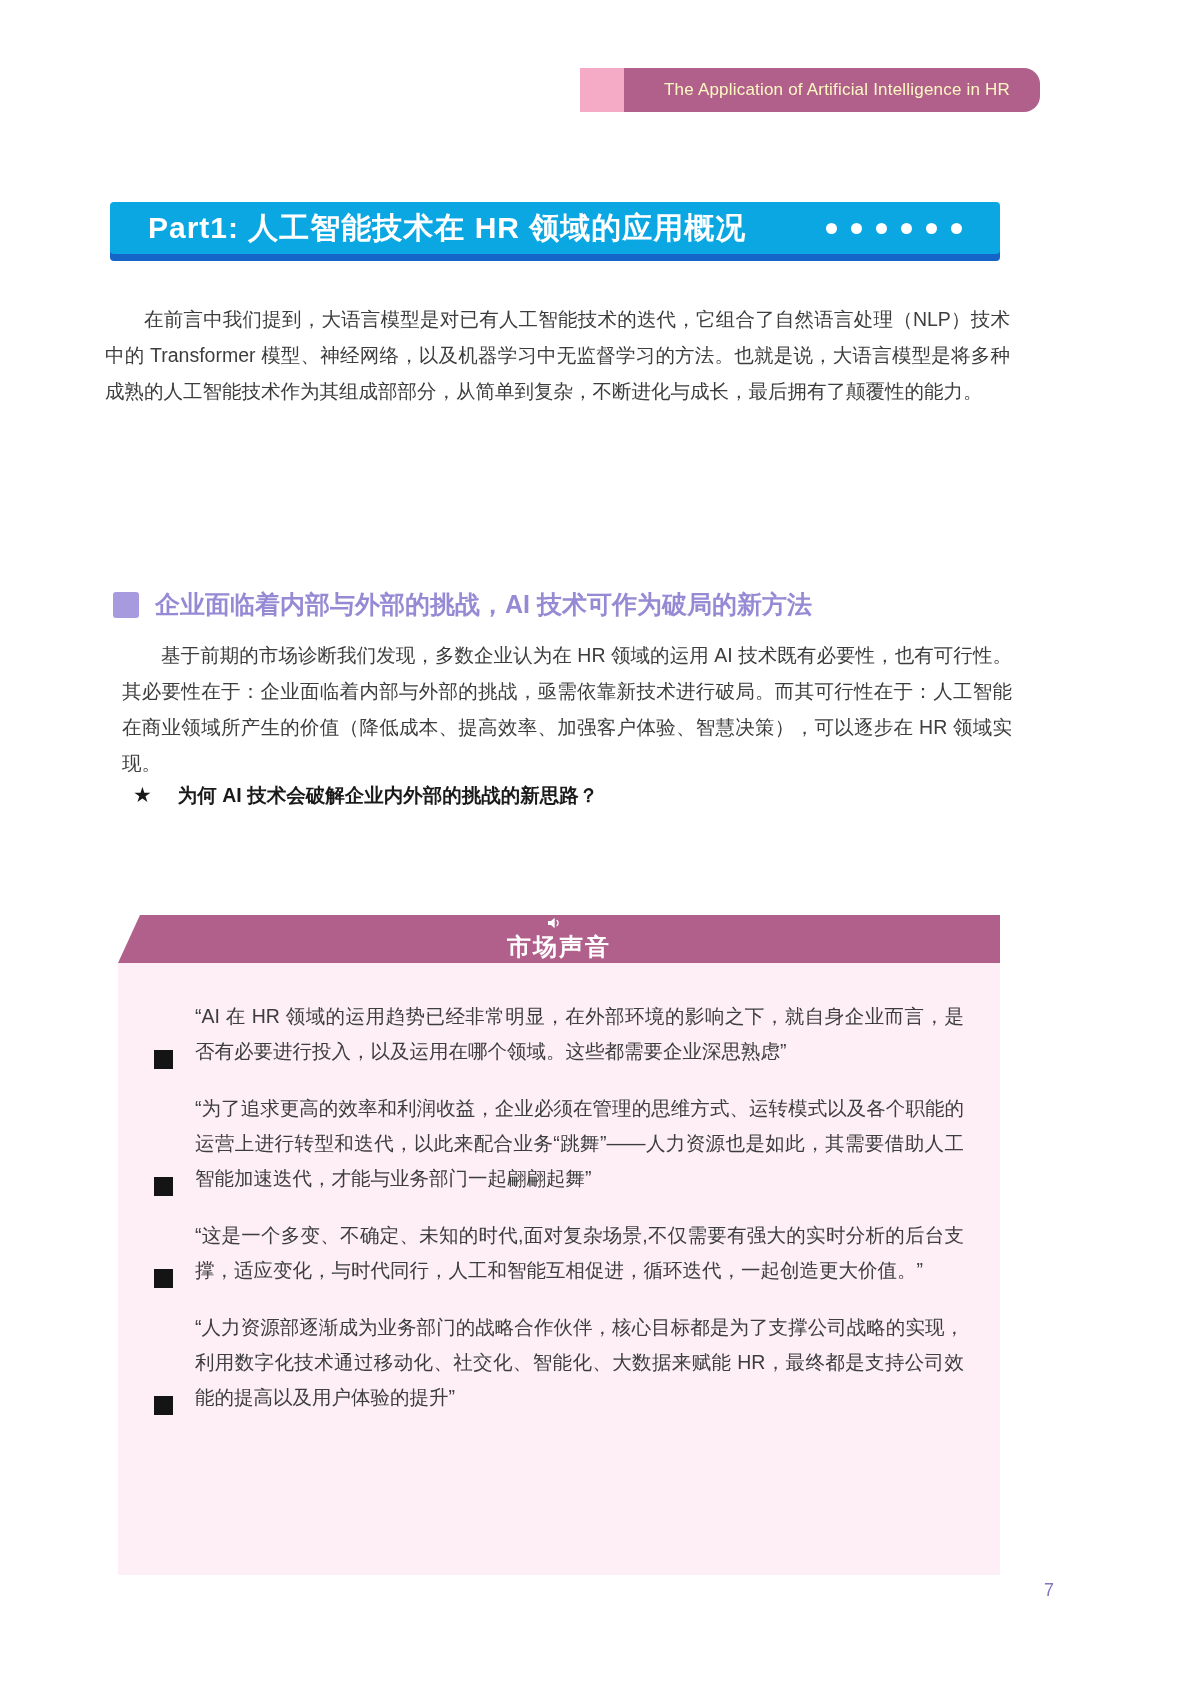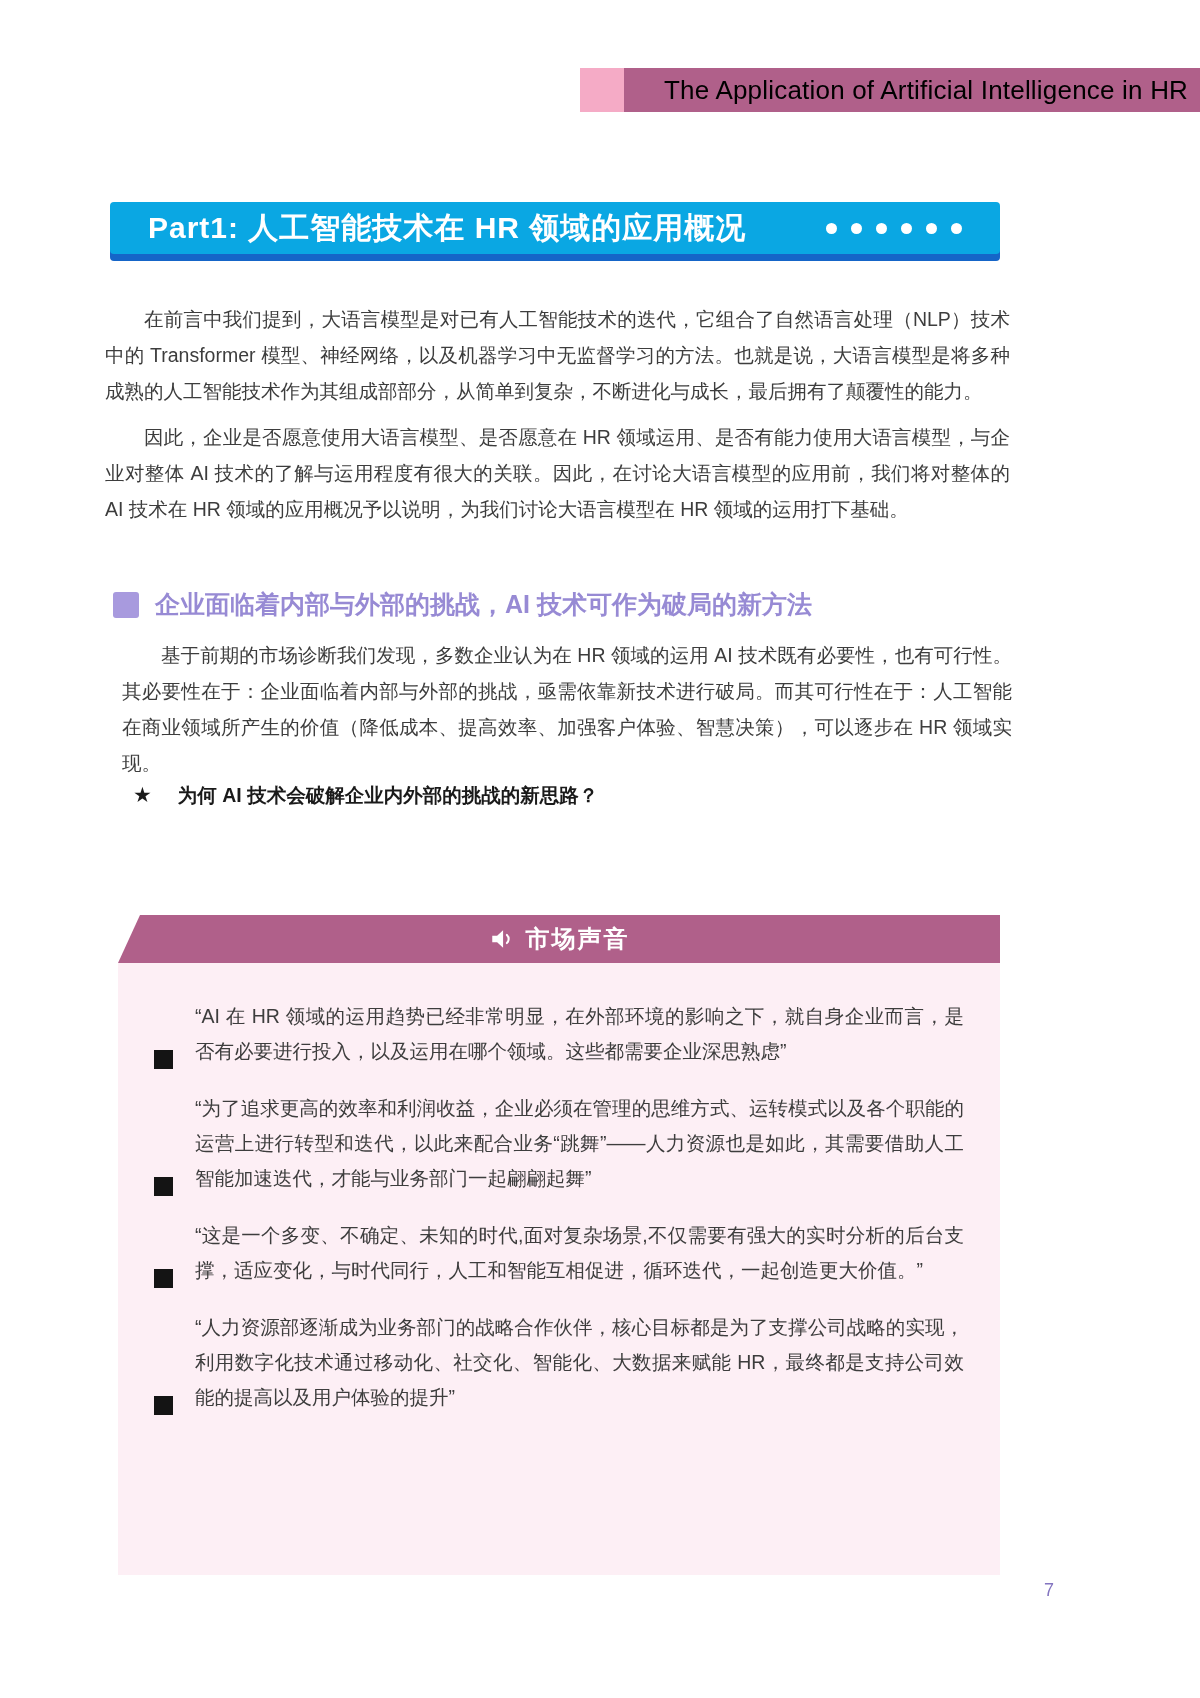--- a/index.html
+++ b/index.html
@@ -7,21 +7,21 @@
     position:relative;width:1200px;height:1698px;margin:0 auto;background:#ffffff;
     font-family:"Liberation Sans","DejaVu Sans",sans-serif;overflow:hidden;
   }
   
   .doc-header{position:absolute;top:68px;left:580px;height:44px;display:flex;}
   .header-accent{width:44px;height:44px;background:var(--pale-pink);}
   .header-band{
     height:44px;background:var(--mauve);border-radius:0 16px 16px 0;
     display:flex;align-items:center;padding:0 30px 0 40px;
   }
-  .header-band span{color:#000000;font-size:26px;letter-spacing:.2px;white-space:nowrap;}
+  .header-band span{color:#fef9c3;font-size:17px;letter-spacing:.2px;white-space:nowrap;}
   
   .part-banner{
     position:absolute;top:202px;left:110px;width:890px;height:52px;box-sizing:border-box;
     background:var(--banner-blue);border-radius:4px;box-shadow:0 7px 0 var(--banner-shadow);
     display:flex;align-items:center;justify-content:space-between;padding:0 38px;
   }
   .part-title{color:#fff;font-size:30px;font-weight:bold;letter-spacing:1px;white-space:nowrap;}
   .dots{display:flex;align-items:center;}
   .dots i{display:block;width:11px;height:11px;border-radius:50%;background:#fff;margin-left:14px;}
   
@@ -39,21 +39,21 @@
   
   .star-line{position:absolute;top:782px;left:133px;display:flex;align-items:baseline;color:#1a1a1a;}
   .star-glyph{font-size:21px;margin-right:26px;}
   .star-text{font-size:19.5px;font-weight:bold;}
   
   .lead-in{position:absolute;top:845px;left:215px;margin:0;font-size:19.5px;color:#3d3d3d;}
   
   .voice-banner{
     position:absolute;top:915px;left:118px;width:882px;height:48px;background:var(--mauve);
     clip-path:polygon(22px 0,100% 0,100% 100%,0 100%);
-    display:flex;align-items:center;justify-content:center;color:#fff;
+    display:flex;align-items:center;justify-content:center;color:#fff;flex-direction:column;
   }
   .voice-banner .speaker{width:26px;height:26px;margin-right:11px;}
   .voice-title{font-size:24px;font-weight:bold;letter-spacing:2px;}
   .voice-box{
     position:absolute;top:963px;left:118px;width:882px;height:612px;box-sizing:border-box;
     background:var(--light-pink);padding:36px 36px 0 36px;
     display:flex;flex-direction:column;gap:22px;
   }
   .quote{display:flex;align-items:flex-end;}
   .quote .qb{flex:0 0 19px;width:19px;height:19px;background:#141414;margin-top:8px;}
@@ -79,21 +79,20 @@
       <i></i>
       <i></i>
       <i></i>
       <i></i>
       <i></i>
       <i></i>
     </div>
   </div>
 
   <p class="body-para p1">在前言中我们提到，大语言模型是对已有人工智能技术的迭代，它组合了自然语言处理（NLP）技术中的 Transformer 模型、神经网络，以及机器学习中无监督学习的方法。也就是说，大语言模型是将多种成熟的人工智能技术作为其组成部部分，从简单到复杂，不断进化与成长，最后拥有了颠覆性的能力。</p>
-  <p class="body-para p2">因此，企业是否愿意使用大语言模型、是否愿意在 HR 领域运用、是否有能力使用大语言模型，与企业对整体 AI 技术的了解与运用程度有很大的关联。因此，在讨论大语言模型的应用前，我们将对整体的 AI 技术在 HR 领域的应用概况予以说明，为我们讨论大语言模型在 HR 领域的运用打下基础。</p>
 
   <div class="section-heading">
     <span class="sq"></span>
     <h2>企业面临着内部与外部的挑战，AI 技术可作为破局的新方法</h2>
   </div>
 
   <p class="body-para p3">基于前期的市场诊断我们发现，多数企业认为在 HR 领域的运用 AI 技术既有必要性，也有可行性。其必要性在于：企业面临着内部与外部的挑战，亟需依靠新技术进行破局。而其可行性在于：人工智能在商业领域所产生的价值（降低成本、提高效率、加强客户体验、智慧决策），可以逐步在 HR 领域实现。</p>
 
   <div class="star-line">
     <span class="star-glyph">★</span>

